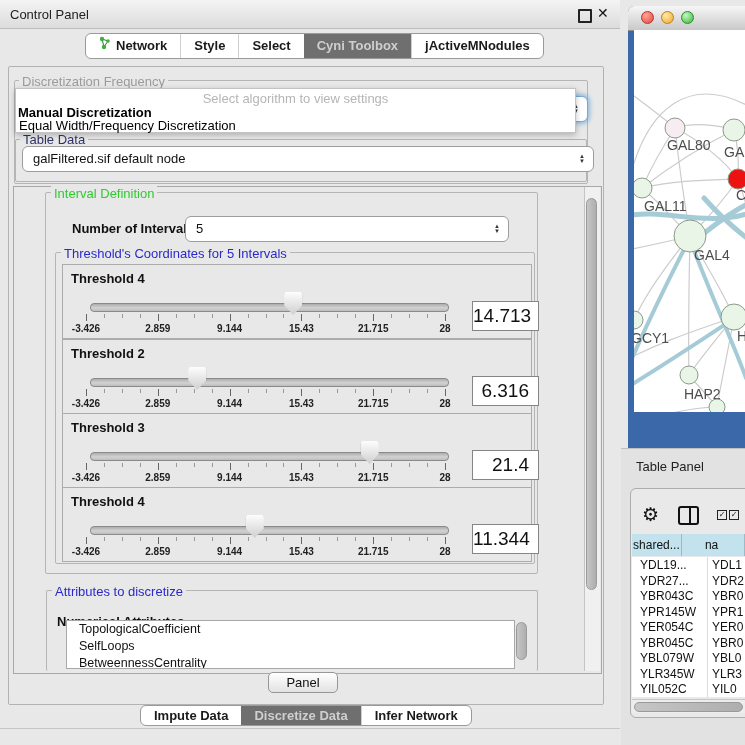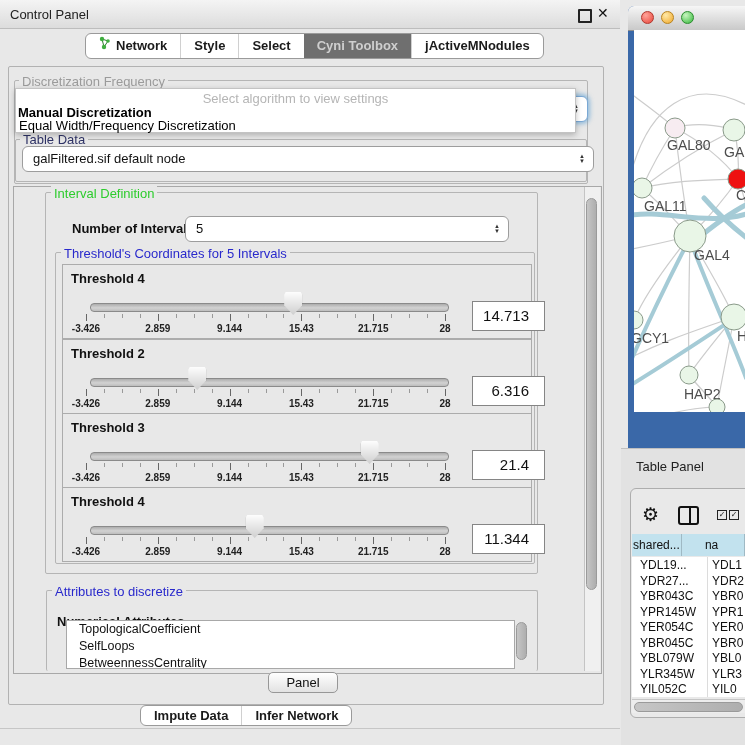--- a/index.html
+++ b/index.html
@@ -43,21 +43,21 @@
   .thr-track{position:absolute;left:27px;top:38px;width:357px;height:7px;border:1px solid #8a8a8a;
         border-radius:4px;background:linear-gradient(180deg,#adadad,#d2d2d2 55%,#bdbdbd);}
   .thr-thumb{position:absolute;top:27px;width:18px;height:23px;
         clip-path:polygon(8% 0,92% 0,100% 12%,100% 58%,50% 100%,0 58%,0 12%);
         background:linear-gradient(#fdfdfd,#cfcfcf);filter:drop-shadow(0 0 1px #777);}
   .tick{position:absolute;width:1px;background:#666;}
   .tick.major{height:7px;top:49px;}
   .tick.minor{height:4px;top:49px;background:#999;}
   .tick-label{position:absolute;top:58px;transform:translateX(-50%);font-size:10px;font-weight:bold;color:#222;}
   .thr-value{position:absolute;left:409px;top:36px;width:56px;height:28px;background:#fff;
-        border:1px solid #858585;font-size:15px;text-align:right;line-height:28px;padding-right:15px;box-sizing:content-box;}
+        border:1px solid #858585;font-size:19px;text-align:right;line-height:28px;padding-right:9px;box-sizing:content-box;}
   
   #attr-list{left:66px;top:620px;width:447px;height:47px;background:#fff;border:1px solid #a8a8a8;
         overflow:hidden;}
   .attr-item{font-size:12.5px;color:#111;line-height:17px;padding-left:12px;white-space:nowrap;}
   .v-scroll-track{background:#f0f0f0;border-left:1px solid #c4c4c4;}
   .scroll-thumb{position:absolute;border-radius:6px;background:linear-gradient(90deg,#c6c6c6,#aeaeae);
         border:1px solid #9a9a9a;}
   #apply-btn{left:268px;top:672px;width:68px;height:19px;border:1px solid #979797;border-radius:5px;
         background:linear-gradient(#ffffff,#e2e2e2);font-size:13px;text-align:center;line-height:19px;}
   #cp-bottom-line{left:0;top:728px;width:620px;height:1px;background:#c6c6c6;}
@@ -316,20 +316,23 @@
       <div class="attr-item">SelfLoops</div>
       <div class="attr-item">BetweennessCentrality</div>
     </div>
   <div class="scroll-thumb" style="left:516px;top:622px;width:9px;height:36px;"></div>
 
   <div class="abs" id="apply-btn">Panel</div>
 
   <div class="abs tabbar" id="bottom-tabs">
       <div class="tab">
         <span>Impute Data</span>
+      </div>
+      <div class="tab selected">
+        <span>Discretize Data</span>
       </div>
       <div class="tab">
         <span>Infer Network</span>
       </div>
     </div>
   <div class="abs" id="cp-bottom-line"></div>
 
   <div class="abs" id="net-window"></div>
   <div class="abs" id="net-titlebar"></div>
   <div class="traffic" id="light-red"></div>

